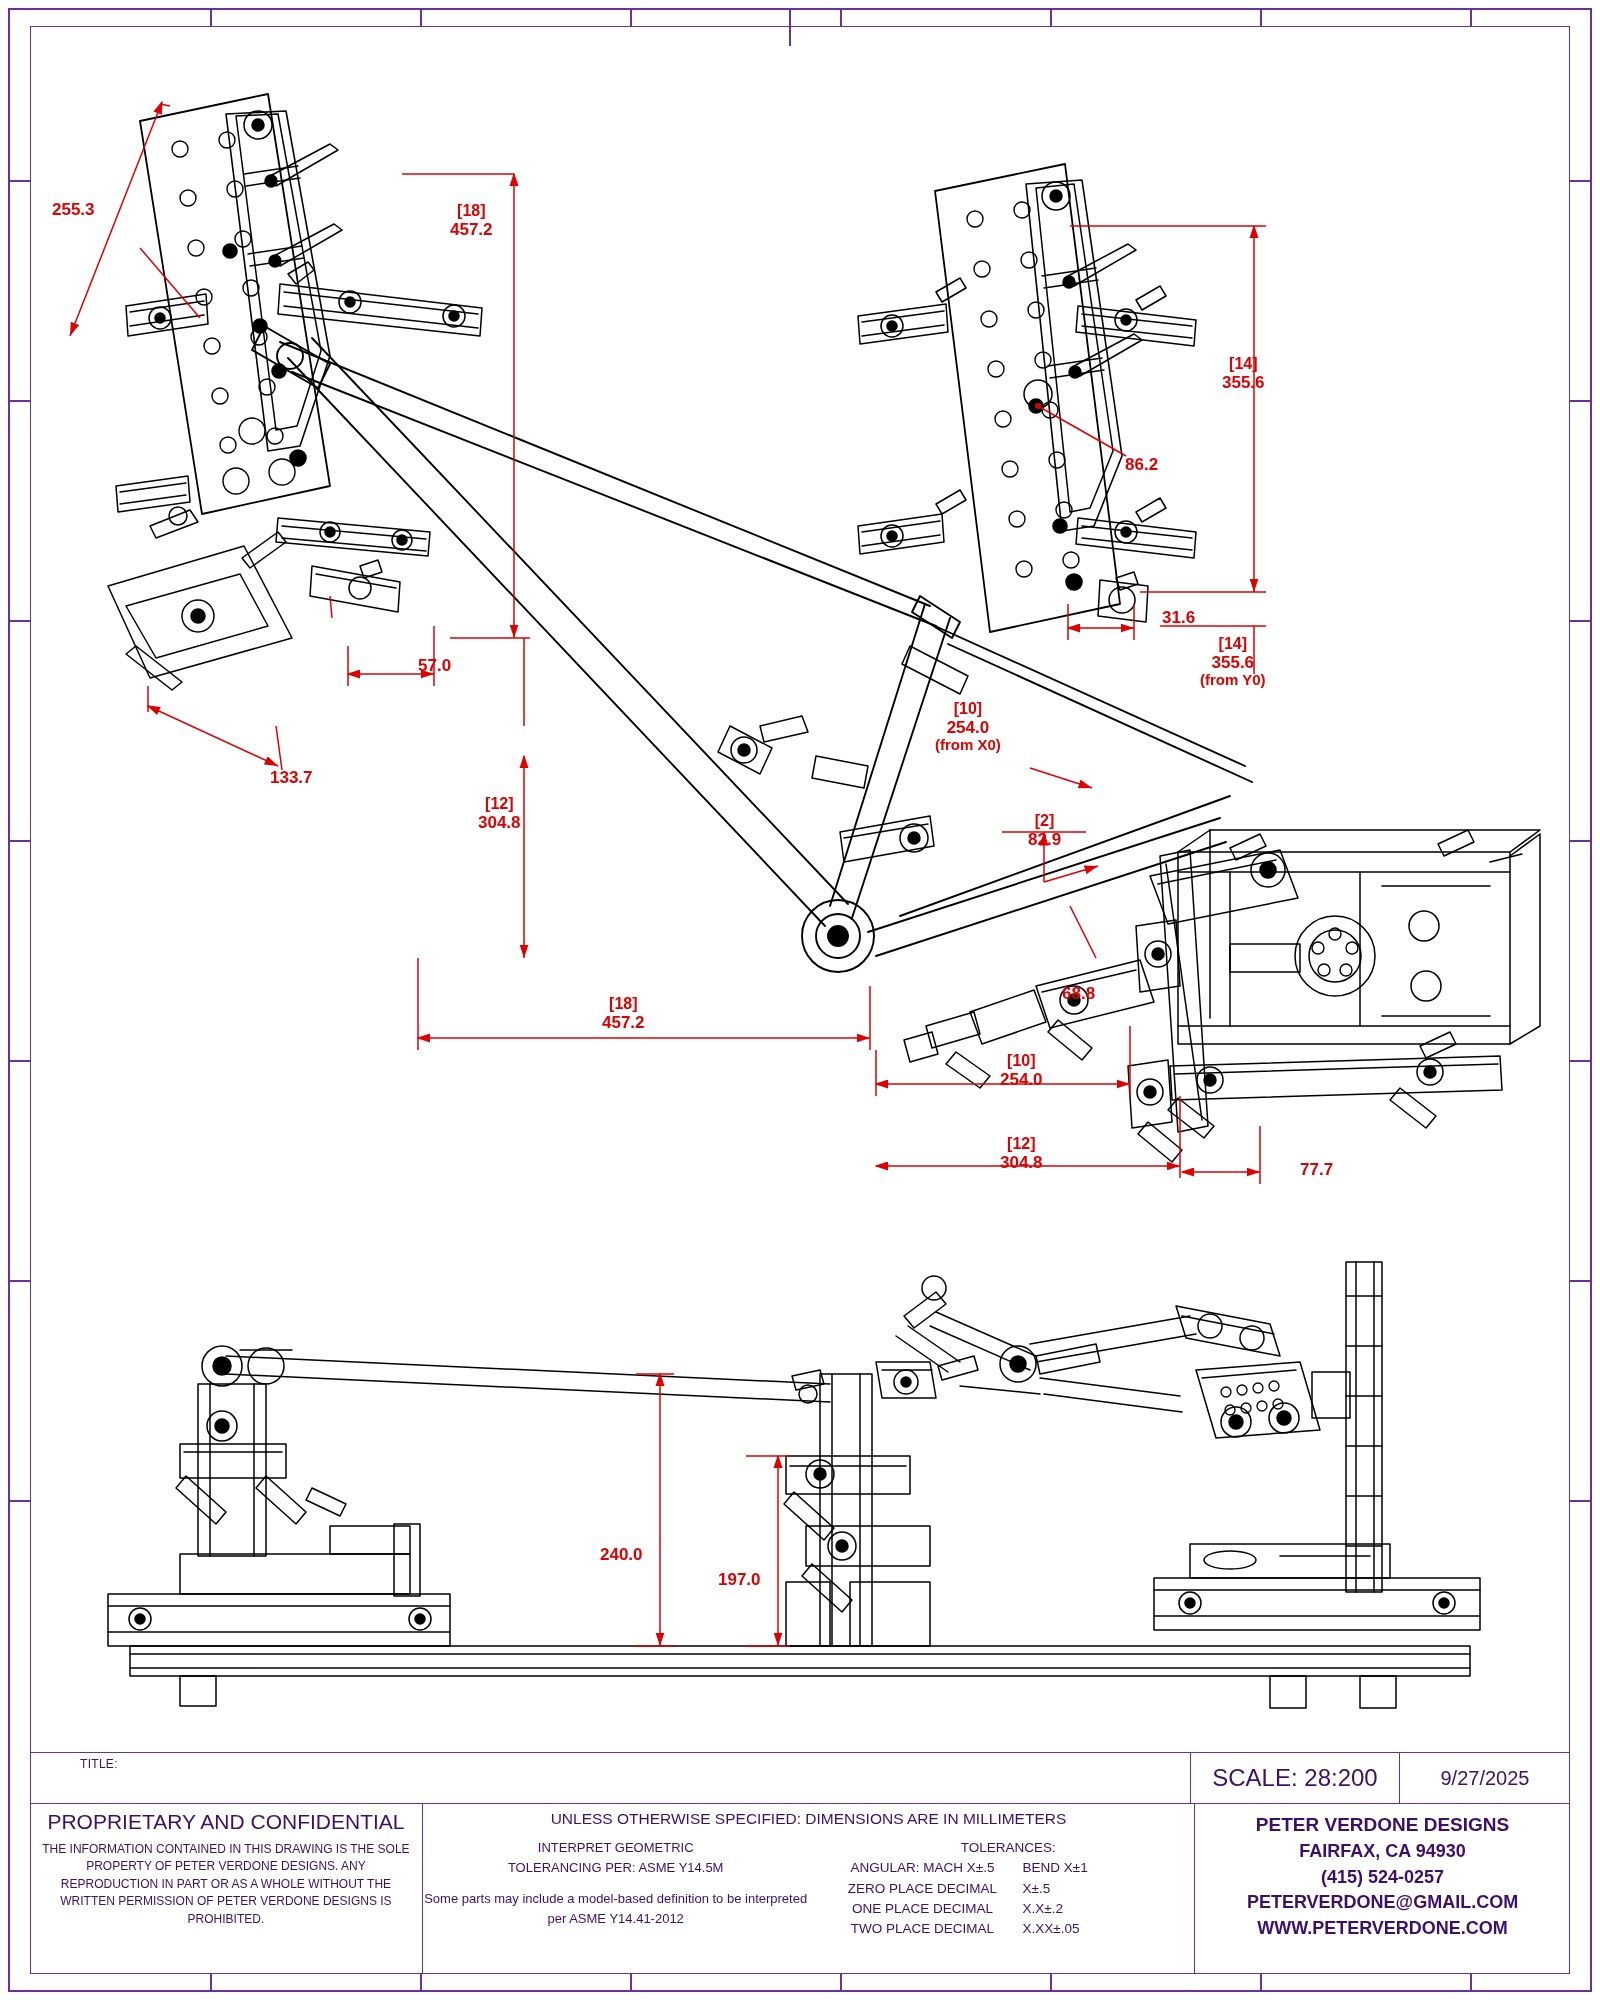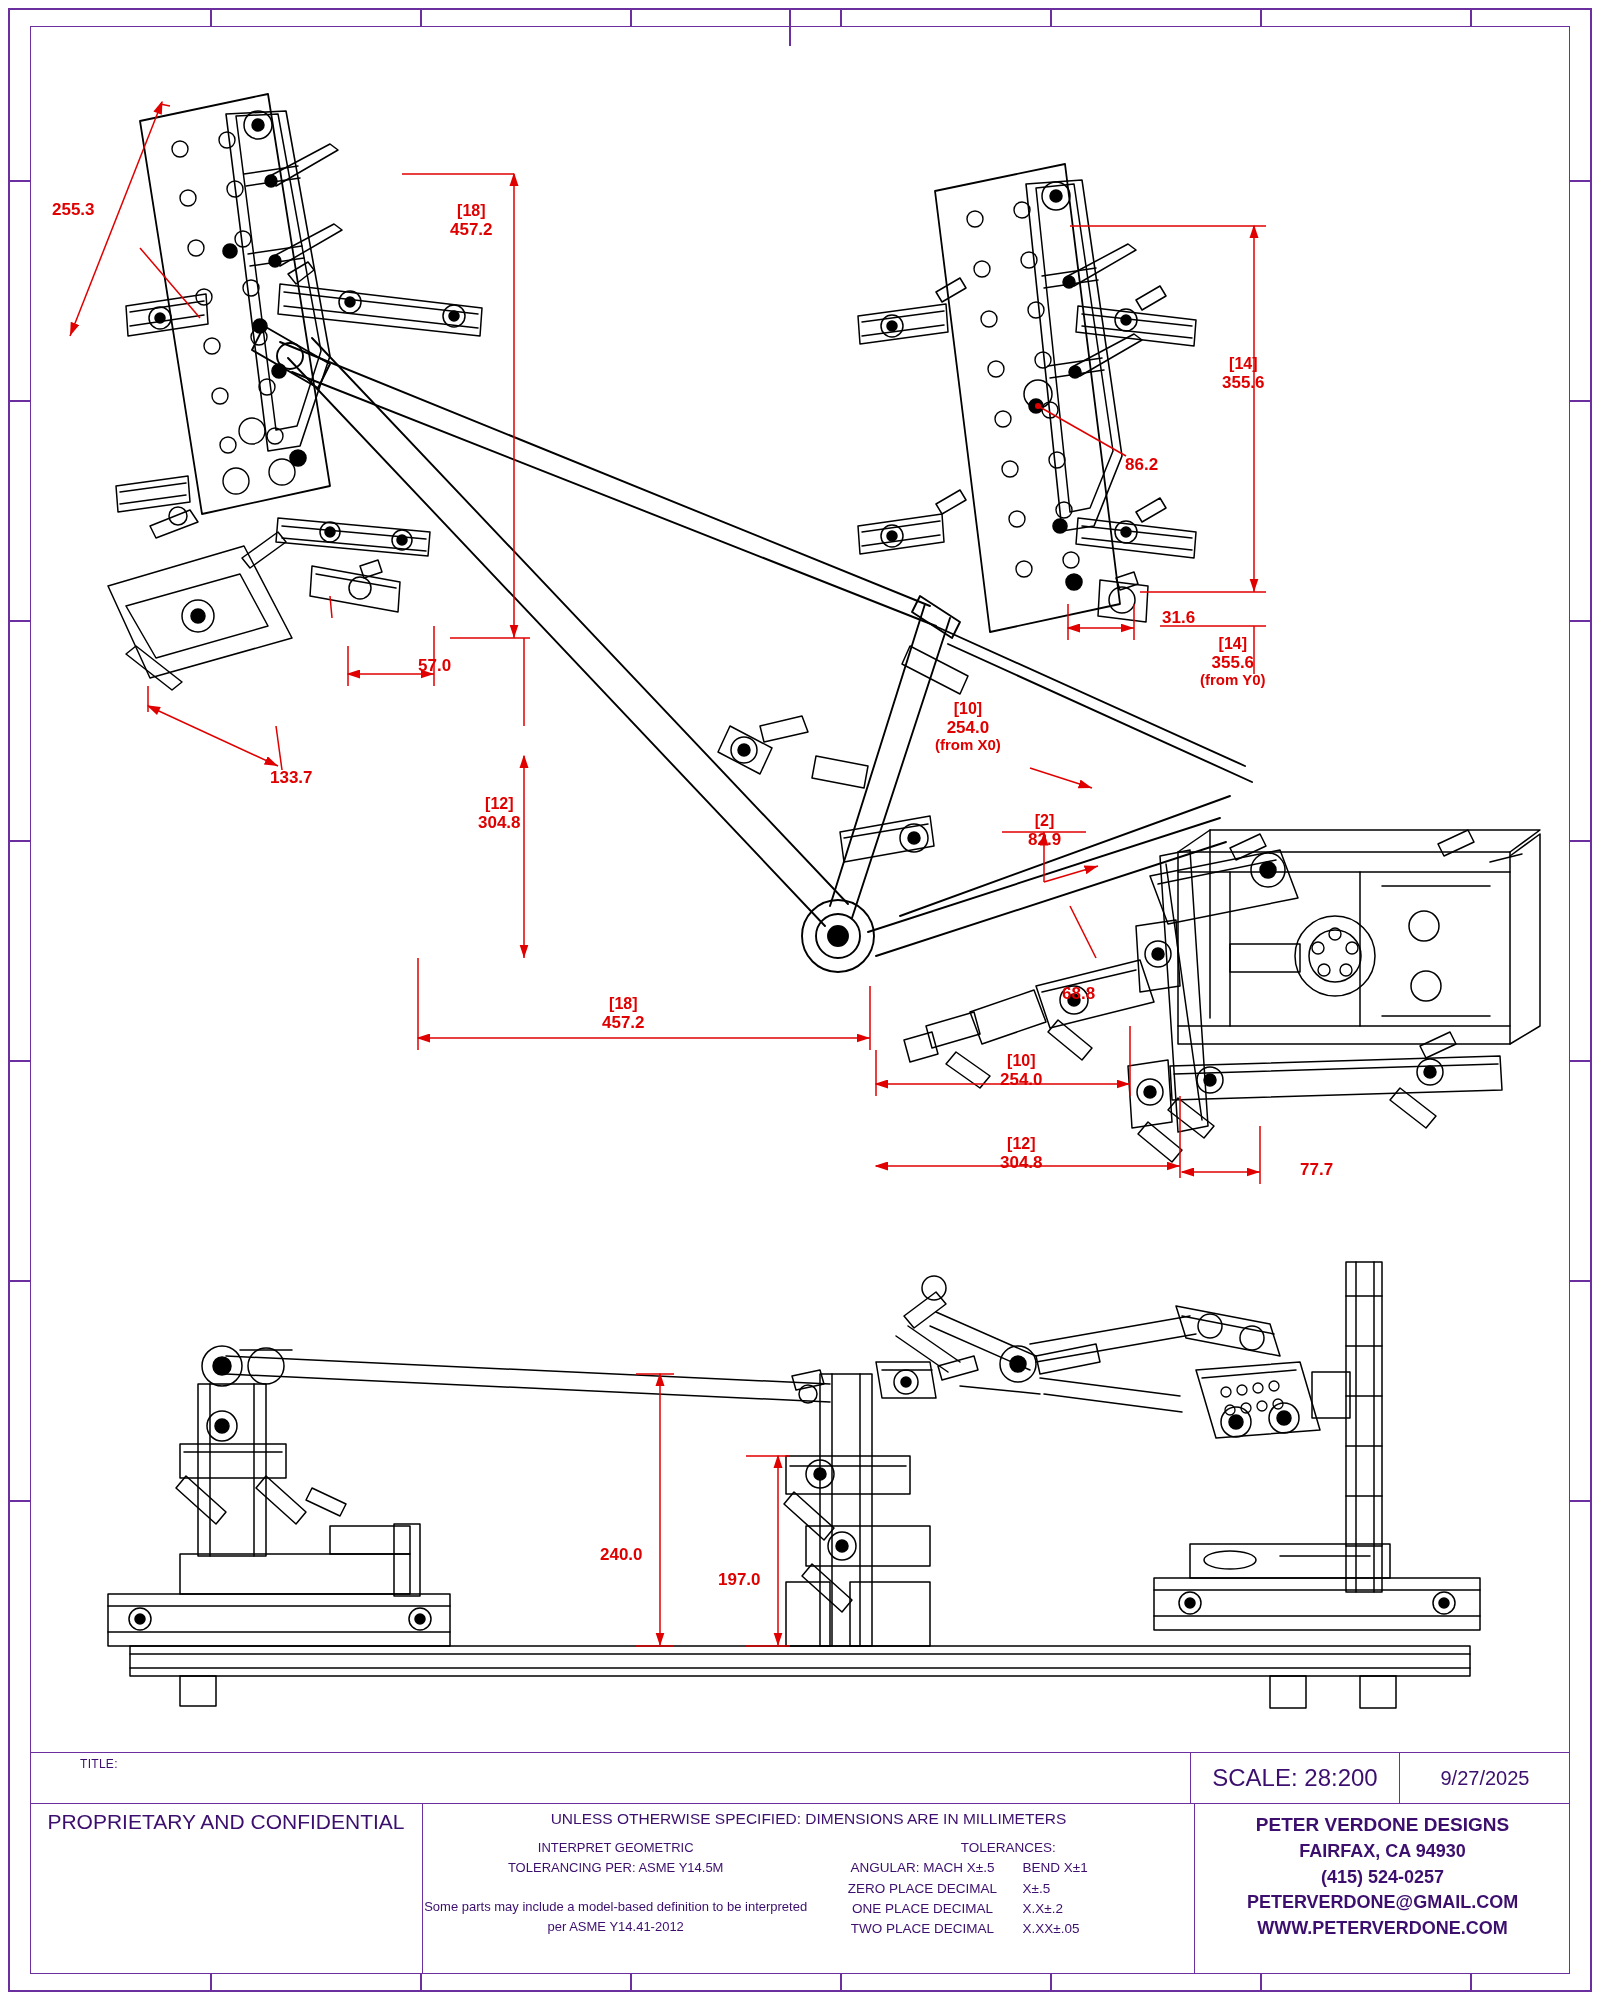--- a/index.html
+++ b/index.html
@@ -743,29 +743,30 @@
       <div id="tb-title-cell">
         <div id="tb-title-label">TITLE:</div>
       </div>
       <div id="tb-scale-cell">SCALE: 28:200</div>
       <div id="tb-date-cell">9/27/2025</div>
     </div>
 
     <div id="tb-bottom">
       <div id="tb-prop">
         <div class="hdr">PROPRIETARY AND CONFIDENTIAL</div>
+        <div class="body">THE INFORMATION CONTAINED IN THIS DRAWING IS THE SOLE PROPERTY OF PETER VERDONE DESIGNS.  ANY  REPRODUCTION IN PART OR AS A WHOLE WITHOUT THE WRITTEN PERMISSION OF PETER VERDONE DESIGNS IS PROHIBITED.</div>
       </div>
 
       <div id="tb-mid">
         <div class="hdr">UNLESS OTHERWISE SPECIFIED: DIMENSIONS ARE IN MILLIMETERS</div>
         <div id="tb-mid-cols">
           <div id="tb-mid-left">
             <div>INTERPRET GEOMETRIC</div>
             <div>TOLERANCING PER: ASME Y14.5M</div>
-            <div style="margin-top:20px;">Some parts may include a model-based definition to be interpreted per ASME Y14.41-2012</div>
+            <div style="margin-top:12px;">Some parts may include a model-based definition to be interpreted per ASME Y14.41-2012</div>
           </div>
           <div id="tb-mid-right">
             <div>TOLERANCES:</div>
             <div class="row">
               <span class="a">ANGULAR: MACH X±.5</span>
               <span>BEND X±1</span>
             </div>
             <div class="row">
               <span class="a">ZERO PLACE DECIMAL</span>
               <span>X±.5</span>

